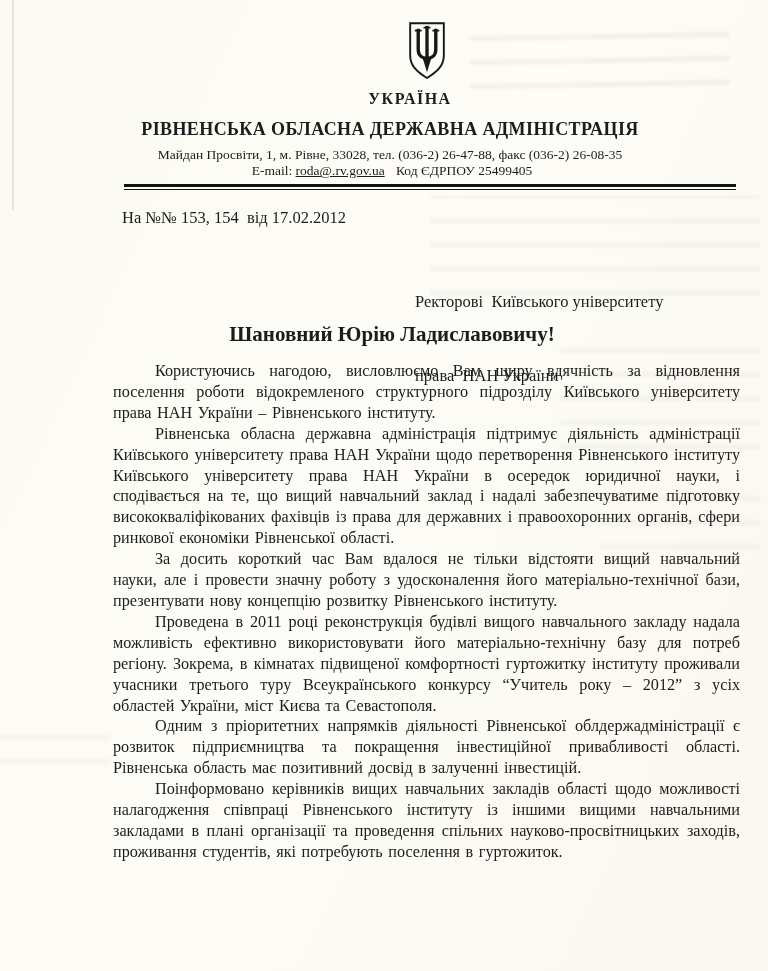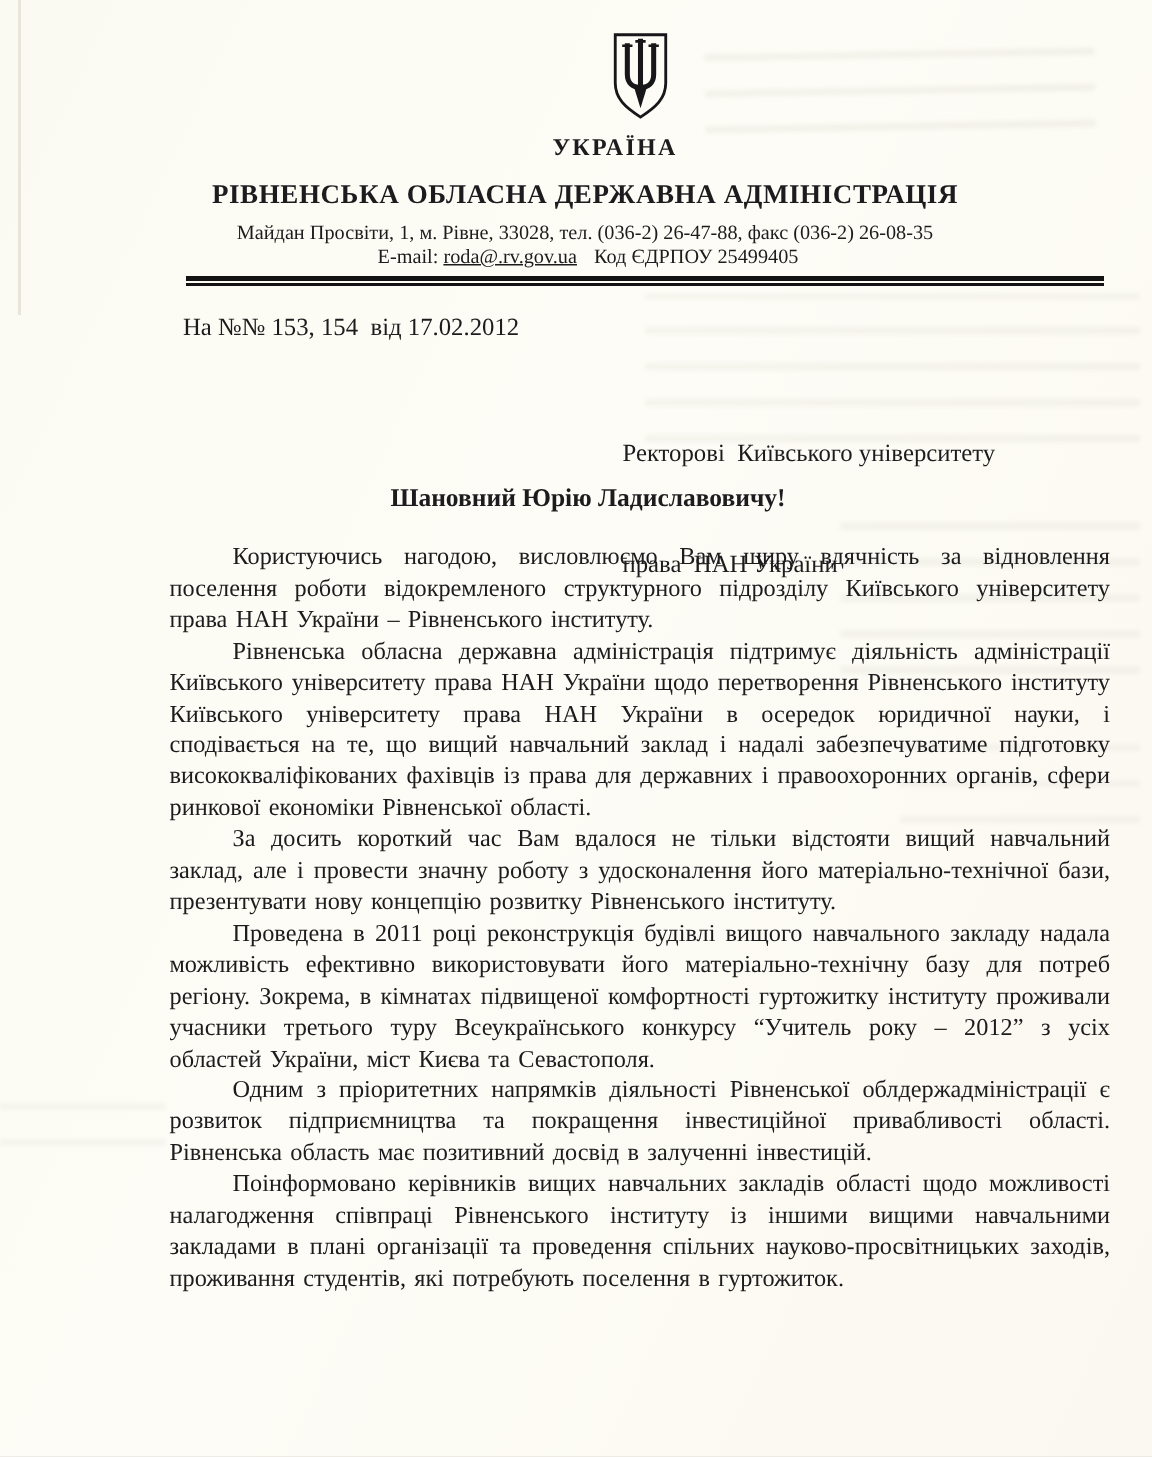--- a/index.html
+++ b/index.html
@@ -73,21 +73,21 @@
 
   .recipient {
     position: absolute;
     left: 415px; top: 241px;
     font-size: 16.5px; line-height: 24.5px; white-space: pre-wrap;
   }
 
   .salutation {
     position: absolute;
     left: 52px; top: 322px; width: 680px;
-    text-align: center; font-weight: bold; font-size: 17px;
+    text-align: center; font-weight: bold; font-size: 21px;
   }
 
   .body-text {
     position: absolute;
     left: 113px; top: 361px;
     width: 627px;
     font-size: 16.2px;
     line-height: 20.9px;
     text-align: justify;
   }
@@ -133,19 +133,19 @@
   <div class="recipient">
     <div>Ректорові  Київського університету</div>
     <div>права  НАН України</div>
   </div>
 
   <div class="salutation">Шановний Юрію Ладиславовичу!</div>
 
   <div class="body-text">
     <p>Користуючись нагодою, висловлюємо Вам щиру вдячність за відновлення поселення роботи відокремленого структурного підрозділу Київського університету права НАН України – Рівненського інституту.</p>
     <p>Рівненська обласна державна адміністрація підтримує діяльність адміністрації Київського університету права НАН України щодо перетворення Рівненського інституту Київського університету права НАН України в осередок юридичної науки, і сподівається на те, що вищий навчальний заклад і надалі забезпечуватиме підготовку висококваліфікованих фахівців із права для державних і правоохоронних органів, сфери ринкової економіки Рівненської області.</p>
-    <p>За досить короткий час Вам вдалося не тільки відстояти вищий навчальний заклад, але і провести значну роботу з удосконалення його матеріально-технічної бази, презентувати нову концепцію розвитку Рівненського інституту.</p>
+    <p>За досить короткий час Вам вдалося не тільки відстояти вищий навчальний науки, але і провести значну роботу з удосконалення його матеріально-технічної бази, презентувати нову концепцію розвитку Рівненського інституту.</p>
     <p>Проведена в 2011 році реконструкція будівлі вищого навчального закладу надала можливість ефективно використовувати його матеріально-технічну базу для потреб регіону. Зокрема, в кімнатах підвищеної комфортності гуртожитку інституту проживали учасники третього туру Всеукраїнського конкурсу “Учитель року – 2012” з усіх областей України, міст Києва та Севастополя.</p>
     <p>Одним з пріоритетних напрямків діяльності Рівненської облдержадміністрації є розвиток підприємництва та покращення інвестиційної привабливості області. Рівненська область має позитивний досвід в залученні інвестицій.</p>
     <p>Поінформовано керівників вищих навчальних закладів області щодо можливості налагодження співпраці Рівненського інституту із іншими вищими навчальними закладами в плані організації та проведення спільних науково-просвітницьких заходів, проживання студентів, які потребують поселення в гуртожиток.</p>
   </div>
 
 </div>
 
 </body></html>

